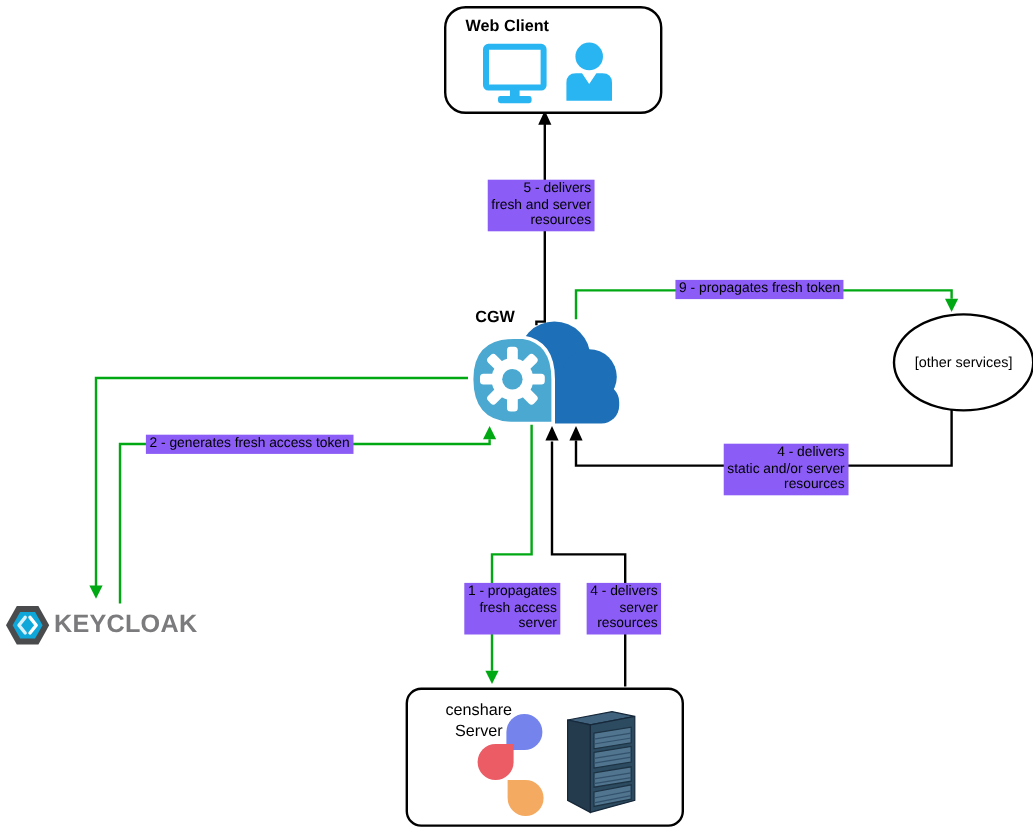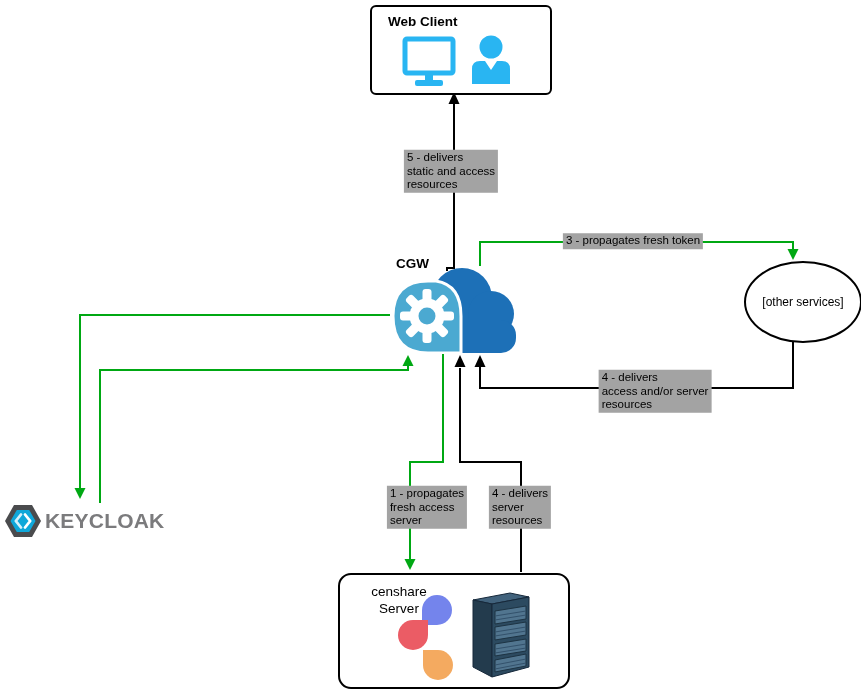--- a/index.html
+++ b/index.html
@@ -4,24 +4,24 @@
 <style>
   html,body{margin:0;padding:0;background:#fff;}
   #canvas{position:relative;width:861px;height:691px;background:#fff;overflow:hidden;
           font-family:"Liberation Sans",sans-serif;color:#000;}
   #connectors{position:absolute;left:0;top:0;z-index:1;}
   .stroke-green{stroke:var(--green);fill:none;stroke-width:2;}
   .stroke-black{stroke:var(--black);fill:none;stroke-width:2;}
   .head-green{fill:var(--green);stroke:none;}
   .head-black{fill:var(--black);stroke:none;}
   .edge-label{position:absolute;z-index:3;transform:translate(-50%,-50%);
-              background:#a3a3a3;font-size:11.5px;line-height:13.5px;text-align:left;
+              background:#8b5cf6;font-size:11.5px;line-height:13.5px;text-align:right;
               padding:1px 3px;white-space:nowrap;}
   .edge-label span{display:block;}
-  .node-box{position:absolute;z-index:2;background:#fff;border:2px solid #000;border-radius:6px;}
+  .node-box{position:absolute;z-index:2;background:#fff;border:2px solid #000;border-radius:18px;}
   .node-title{font-weight:bold;font-size:13.5px;}
   #web-client-box{left:370px;top:5px;width:178px;height:86px;}
   #web-client-box .node-title{position:absolute;left:16px;top:7px;}
   #web-client-icons{position:absolute;left:25px;top:25px;}
   #cgw-label{position:absolute;left:396px;top:256px;z-index:3;text-align:center;}
   #cgw-icon{position:absolute;left:390px;top:264px;z-index:2;}
   #ellipse-other{position:absolute;left:744px;top:261px;width:114px;height:78px;z-index:2;
                  background:#fff;border:2px solid #000;border-radius:50%;
                  display:flex;align-items:center;justify-content:center;font-size:12px;}
   #keycloak{position:absolute;left:4px;top:502px;z-index:2;display:flex;align-items:center;}
@@ -73,39 +73,40 @@
       <path class="stroke-black" d="M 793 339 V 388 H 480 V 367"></path>
       <polygon class="head-black" points="480,355 474.5,367 485.5,367"></polygon>
     </g>
 
     <g>
       <path class="stroke-black" d="M 521 572 V 462 H 460 V 368"></path>
       <polygon class="head-black" points="460,355 454.5,367 465.5,367"></polygon>
     </g>
   </svg>
 
-  <div class="edge-label" style="left:633px;top:241px;">3 - propagates fresh token</div>
+  <div class="edge-label" style="left:208px;top:370px;">2 - generates fresh access token</div>
+  <div class="edge-label" style="left:633px;top:241px;">9 - propagates fresh token</div>
   <div class="edge-label" style="left:427px;top:507px;">
     <span>1 - propagates</span>
     <span>fresh access</span>
     <span>server</span>
   </div>
   <div class="edge-label" style="left:655px;top:391px;">
     <span>4 - delivers</span>
-    <span>access and/or server</span>
+    <span>static and/or server</span>
     <span>resources</span>
   </div>
   <div class="edge-label" style="left:520px;top:507px;">
     <span>4 - delivers</span>
     <span>server</span>
     <span>resources</span>
   </div>
   <div class="edge-label" style="left:451px;top:171px;">
     <span>5 - delivers</span>
-    <span>static and access</span>
+    <span>fresh and server</span>
     <span>resources</span>
   </div>
 
   <div class="node-box" id="web-client-box">
     <div class="node-title">Web Client</div>
     <svg id="web-client-icons" width="130" height="58" viewBox="0 0 130 58">
       <g>
         <rect x="8" y="7" width="48" height="34" rx="2" fill="none" stroke="var(--client-blue)" stroke-width="5"></rect>
         <rect x="28" y="41" width="8" height="9" fill="var(--client-blue)"></rect>
         <rect x="18" y="48" width="28" height="6" rx="2" fill="var(--client-blue)"></rect>

